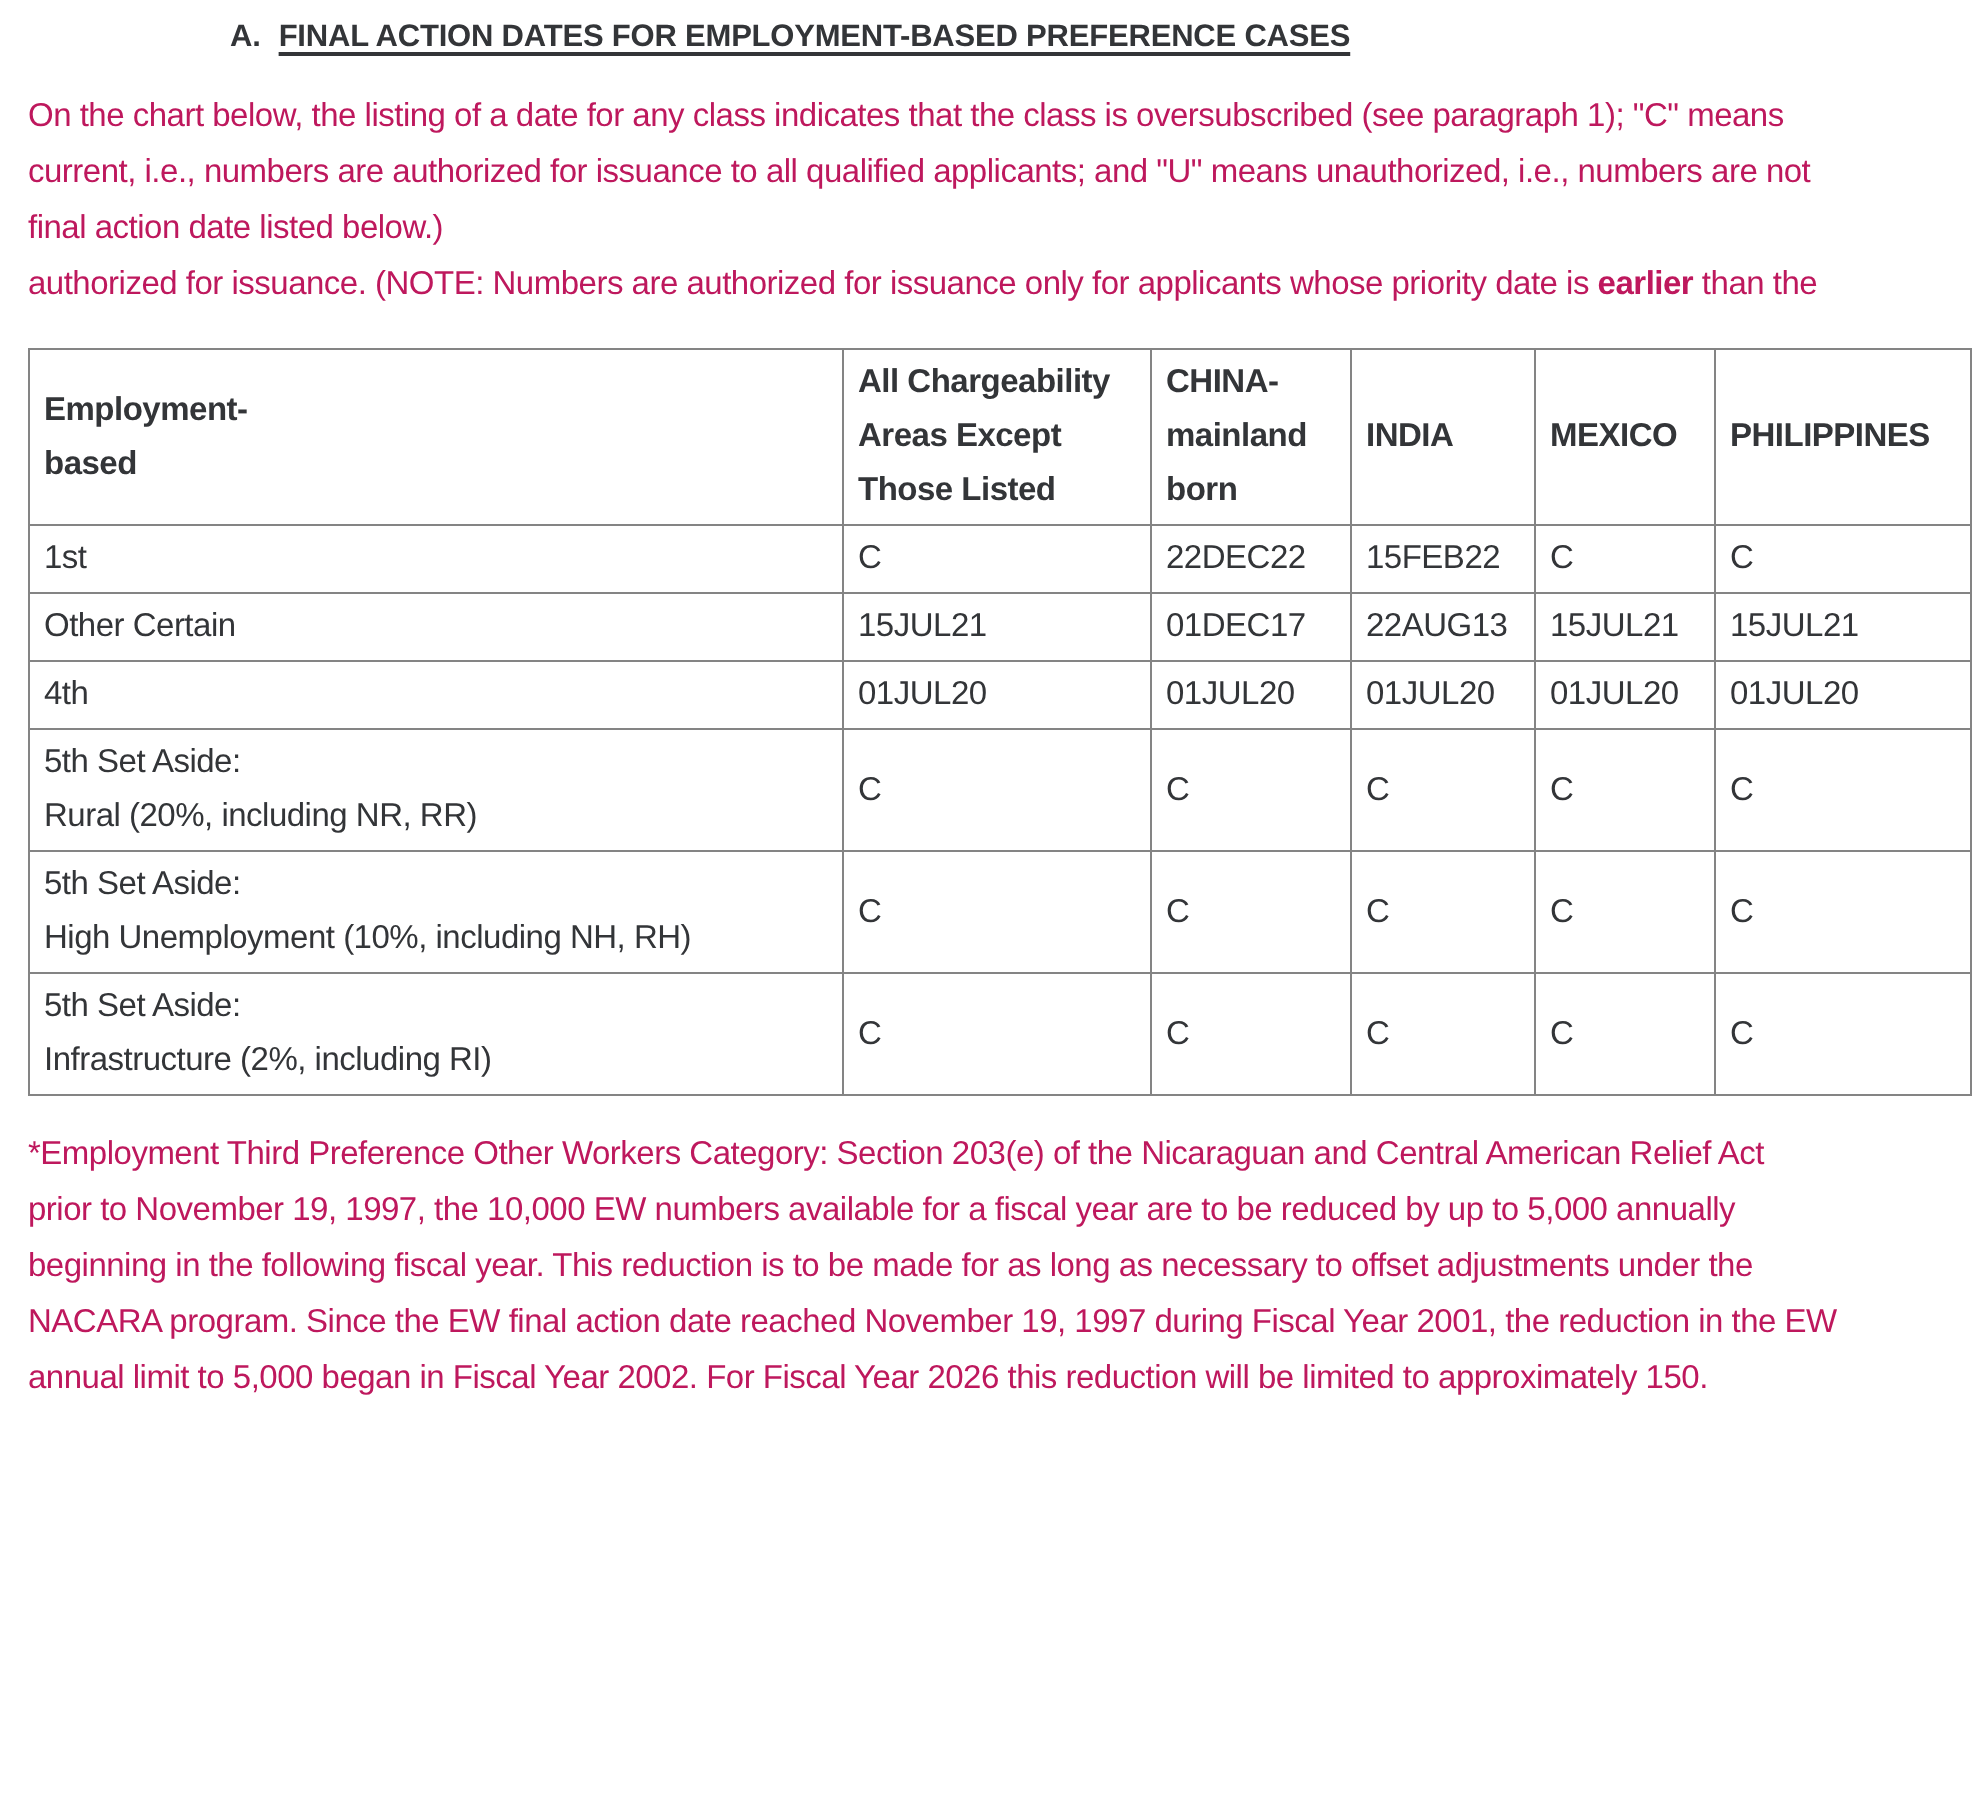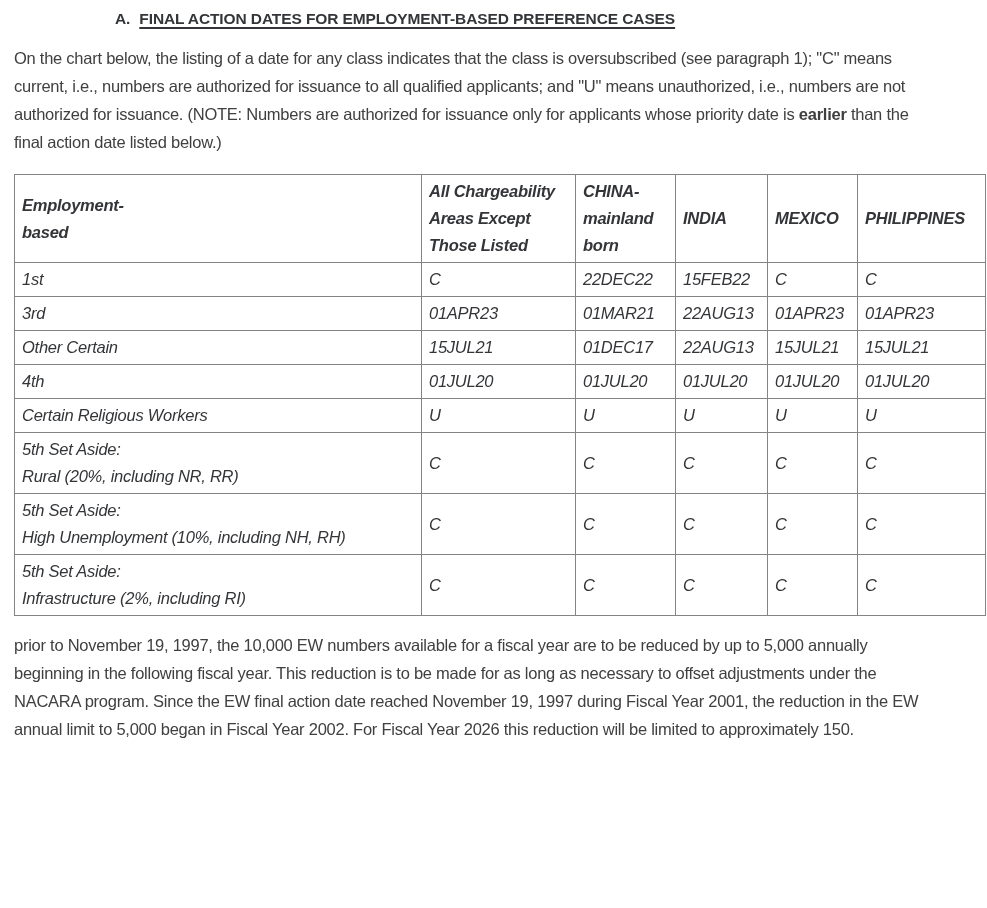--- a/index.html
+++ b/index.html
@@ -25,31 +25,30 @@
   .title-prefix { margin-right: 9px; }
   .title-text {
     text-decoration: underline;
     text-decoration-thickness: 2px;
     text-underline-offset: 3px;
   }
   .para {
     font-size: 16.5px;
     line-height: 28px;
     letter-spacing: -0.25px;
-    color: #404040;
+    color: #be185d;
   }
   .intro { margin-top: 14px; }
   .footnote { margin-top: 15px; }
   .bold { font-weight: bold; }
   table.fad-table {
     border-collapse: collapse;
     table-layout: fixed;
     width: 971px;
     margin-top: 18px;
-    font-style: italic;
   }
   .fad-table th, .fad-table td {
     border: 1px solid #848484;
     padding: 3px 4px 3px 7px;
     vertical-align: middle;
     text-align: left;
     font-size: 16.5px;
     line-height: 27px;
     letter-spacing: -0.25px;
     font-weight: normal;
@@ -68,22 +67,22 @@
 
 <div class="page">
 
   <div class="title">
     <span class="title-prefix">A.</span><span class="title-text">FINAL ACTION DATES FOR EMPLOYMENT-BASED PREFERENCE CASES</span>
   </div>
 
   <div class="para intro">
       <div><span>On the chart below, the listing of a date for any class indicates that the class is oversubscribed (see paragraph 1); "C" means</span></div>
       <div><span>current, i.e., numbers are authorized for issuance to all qualified applicants; and "U" means unauthorized, i.e., numbers are not</span></div>
+      <div><span>final action date listed below.)</span></div>
       <div><span>authorized for issuance. (NOTE: Numbers are authorized for issuance only for applicants whose priority date is </span><span class="bold">earlier</span><span> than the</span></div>
-      <div><span>final action date listed below.)</span></div>
     </div>
 
   <table class="fad-table">
     <colgroup>
       <col style="width:407px">
       <col style="width:154px">
       <col style="width:100px">
       <col style="width:92px">
       <col style="width:90px">
       <col style="width:128px">
@@ -121,57 +120,37 @@
             <div>1st</div>
           </td>
           <td>C</td>
           <td>22DEC22</td>
           <td>15FEB22</td>
           <td>C</td>
           <td>C</td>
         </tr>
         <tr class="single">
           <td>
-            <div>3rd</div>
-          </td>
-          <td>01APR23</td>
-          <td>01MAR21</td>
-          <td>22AUG13</td>
-          <td>01APR23</td>
-          <td>01APR23</td>
-        </tr>
-        <tr class="single">
-          <td>
             <div>Other Certain</div>
           </td>
           <td>15JUL21</td>
           <td>01DEC17</td>
           <td>22AUG13</td>
           <td>15JUL21</td>
           <td>15JUL21</td>
         </tr>
         <tr class="single">
           <td>
             <div>4th</div>
           </td>
           <td>01JUL20</td>
           <td>01JUL20</td>
           <td>01JUL20</td>
           <td>01JUL20</td>
           <td>01JUL20</td>
-        </tr>
-        <tr class="single">
-          <td>
-            <div>Certain Religious Workers</div>
-          </td>
-          <td>U</td>
-          <td>U</td>
-          <td>U</td>
-          <td>U</td>
-          <td>U</td>
         </tr>
         <tr class="double">
           <td>
             <div>5th Set Aside:</div>
             <div>Rural (20%, including NR, RR)</div>
           </td>
           <td>C</td>
           <td>C</td>
           <td>C</td>
           <td>C</td>
@@ -196,19 +175,20 @@
           <td>C</td>
           <td>C</td>
           <td>C</td>
           <td>C</td>
           <td>C</td>
         </tr>
       </tbody>
   </table>
 
   <div class="para footnote">
+      <div><span>*Employment Third Preference Other Workers Category: Section 203(e) of the Nicaraguan and Central American Relief Act</span></div>
       <div><span>prior to November 19, 1997, the 10,000 EW numbers available for a fiscal year are to be reduced by up to 5,000 annually</span></div>
       <div><span>beginning in the following fiscal year. This reduction is to be made for as long as necessary to offset adjustments under the</span></div>
       <div><span>NACARA program. Since the EW final action date reached November 19, 1997 during Fiscal Year 2001, the reduction in the EW</span></div>
       <div><span>annual limit to 5,000 began in Fiscal Year 2002. For Fiscal Year 2026 this reduction will be limited to approximately 150.</span></div>
     </div>
 
 </div>
 
 </body></html>

